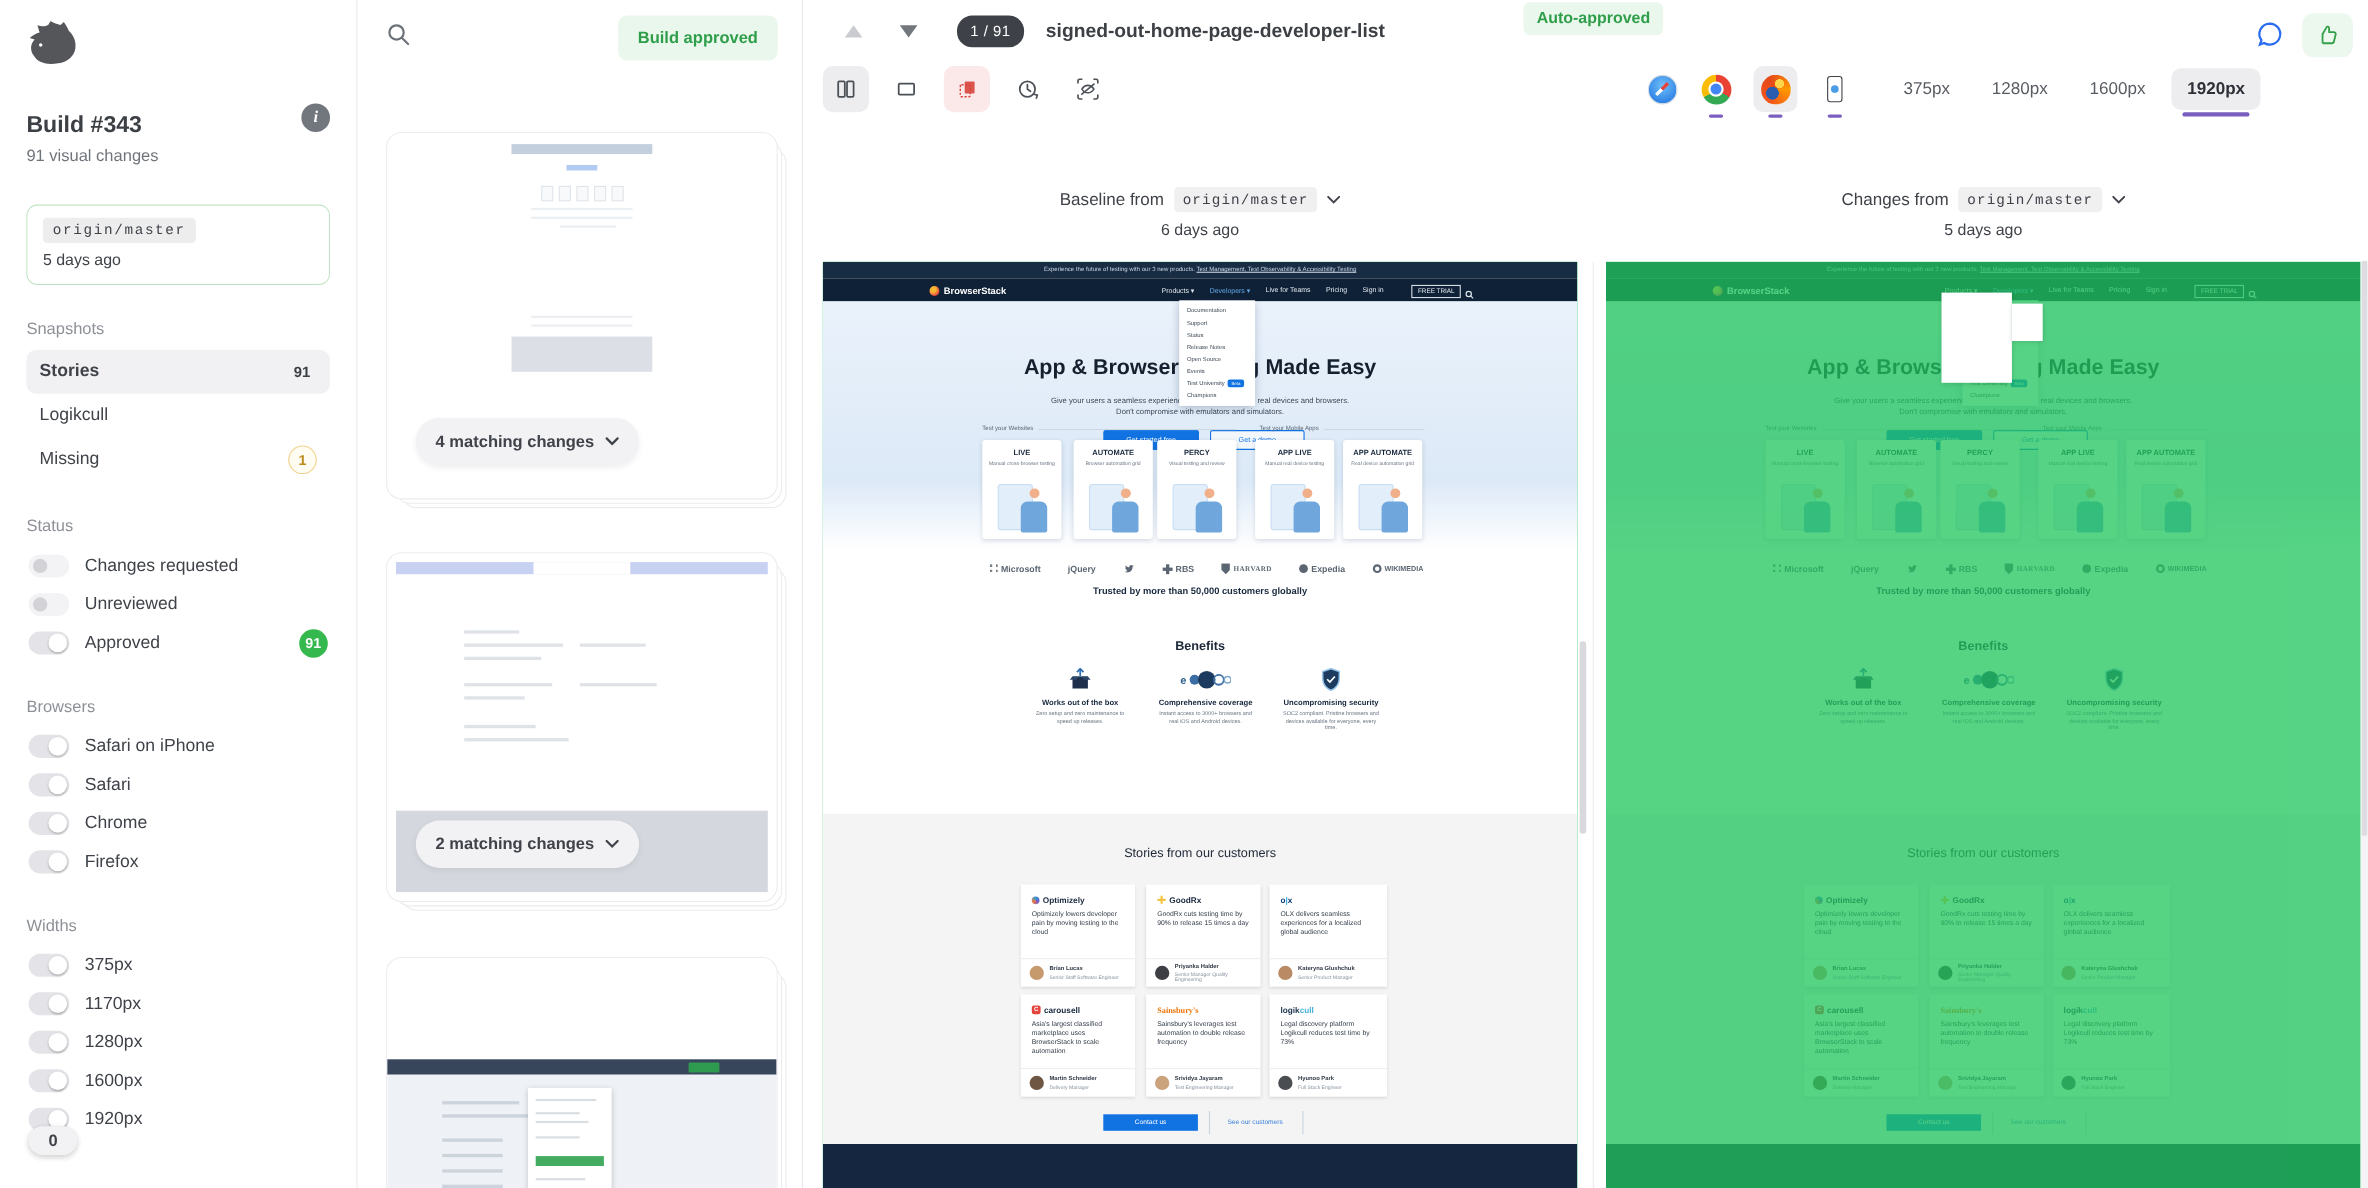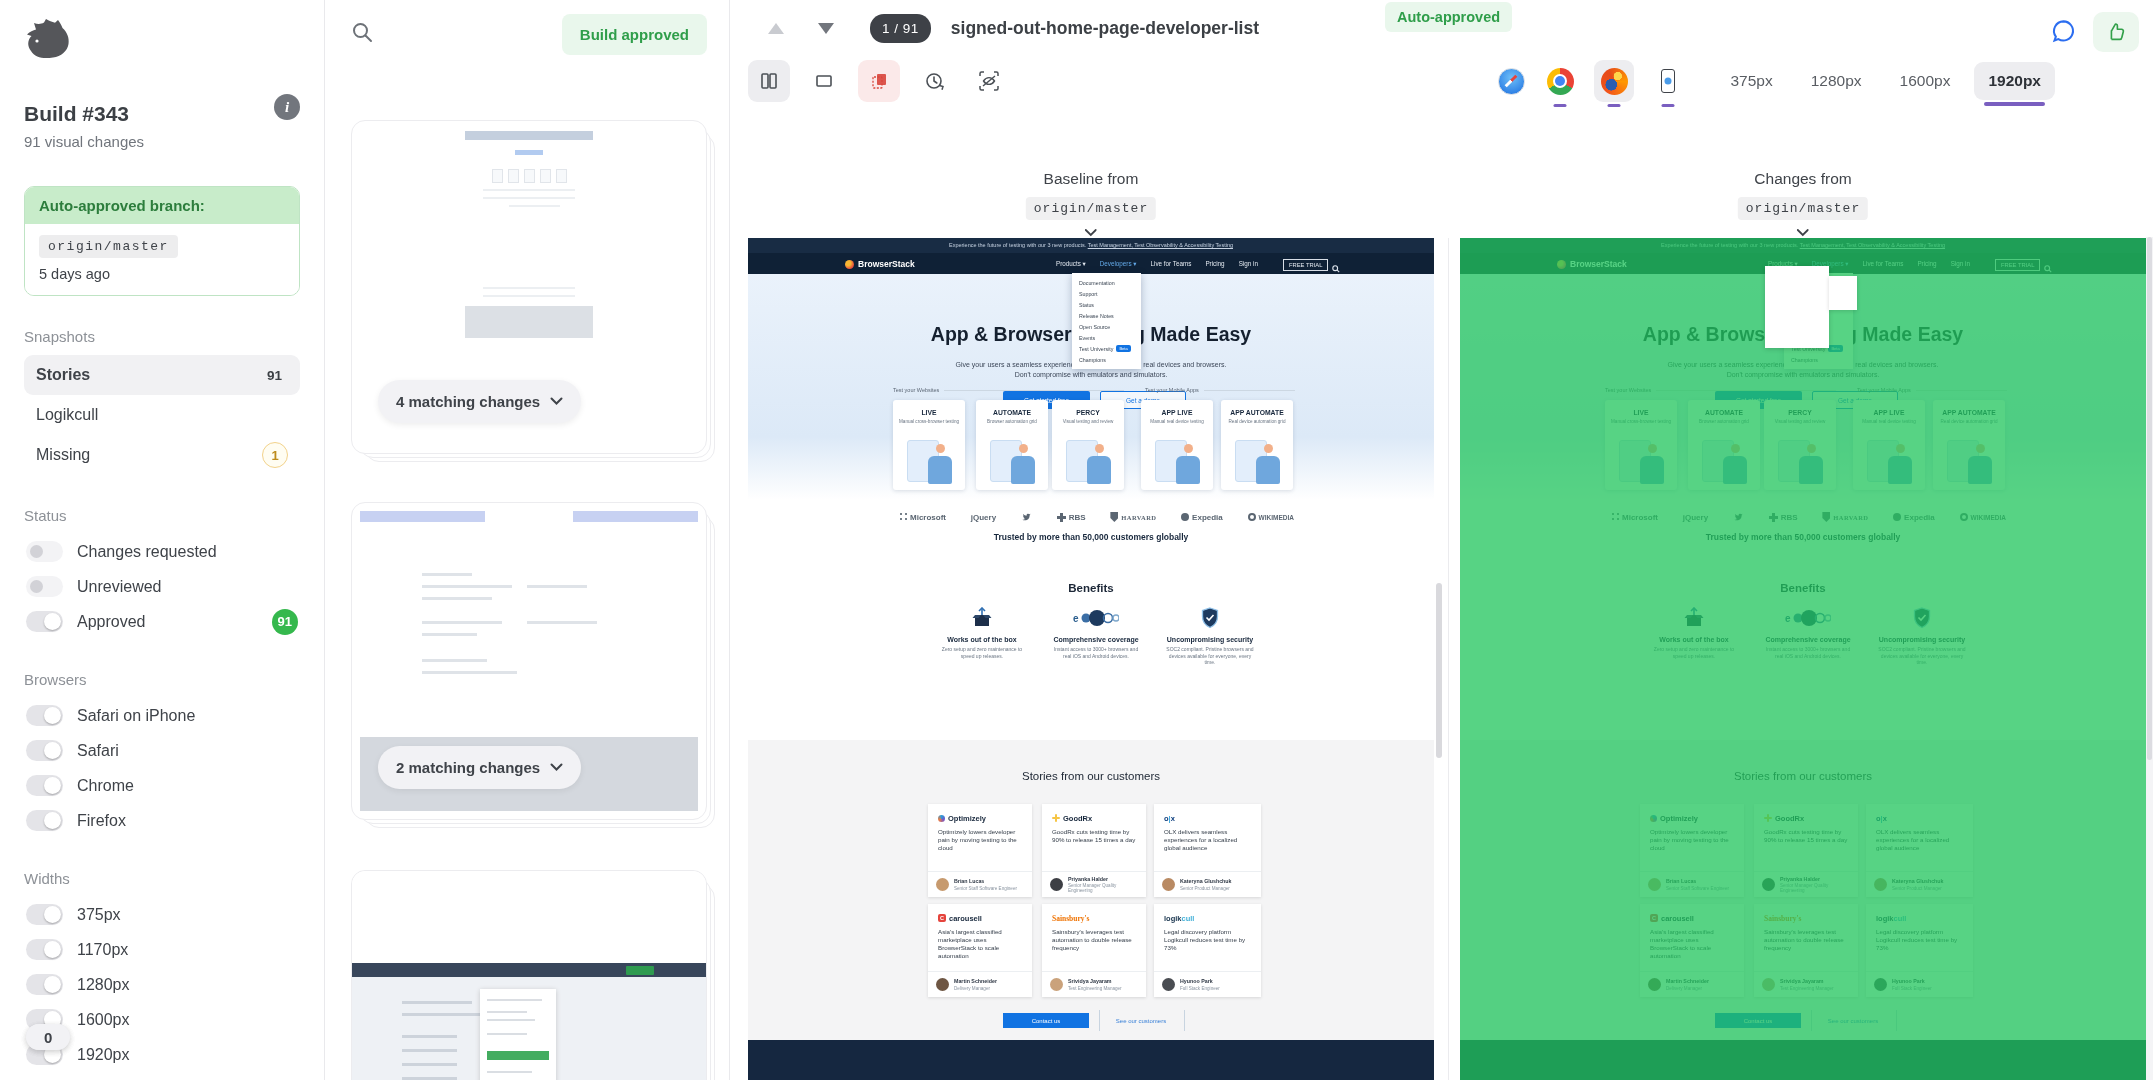--- a/index.html
+++ b/index.html
@@ -93,21 +93,21 @@
   .ffx{width:27px;height:27px;border-radius:50%;background:radial-gradient(circle at 38% 62%,#2a5db0 0 24%,transparent 25%),radial-gradient(circle at 62% 30%,#ffd54a 0 16%,transparent 17%),conic-gradient(from 90deg,#ff9800,#f2541b,#e64a19,#ff9800);}
   .ph{width:14px;height:24px;border:1.5px solid #3f4349;border-radius:3px;position:relative;background:#fff;box-sizing:border-box;}
   .ph::after{content:"";position:absolute;left:50%;top:50%;transform:translate(-50%,-50%);width:7px;height:7px;border-radius:50%;background:#4a9be8;}
   .under{position:absolute;bottom:-5px;left:50%;transform:translateX(-50%);width:13px;height:3px;border-radius:2px;background:#7a5fc0;}
   .wbtn{font-size:15.5px;color:#595d63;padding:10px 14px;border-radius:9px;position:relative;}
   .wbtn.sel{background:#ededf0;color:#2e3238;font-weight:bold;}
   .wbtn.sel::after{content:"";position:absolute;left:12%;right:12%;bottom:-6px;height:4px;border-radius:2px;background:#7a5fc0;}
 
   .compare{position:absolute;top:170px;left:0;width:100%;height:60px;}
   .cmp{position:absolute;transform:translateX(-50%);text-align:center;}
-  .cmp .line1{display:flex;align-items:center;gap:9px;justify-content:center;font-size:15.5px;color:#3f4349;flex-direction:column;}
+  .cmp .line1{display:flex;align-items:center;gap:9px;justify-content:center;font-size:15.5px;color:#3f4349;}
   .cmp .chip{background:#f0f0f1;border-radius:4px;padding:4px 8px;font-family:"Liberation Mono",monospace;font-size:13px;letter-spacing:1px;color:#3f4349;}
   .cmp .line2{font-size:14.5px;color:#3f4349;margin-top:9px;}
 
   .panels{position:absolute;top:238px;left:18px;right:7px;bottom:0;}
   .panel{position:absolute;top:0;width:686px;height:842px;overflow:hidden;background:#22c55e;}
   .panel.pl{left:0;}
   .panel.pr{left:712px;}
   .mid-line{position:absolute;left:700px;top:0;bottom:0;width:1px;background:#ebebee;}
   .left-scroll{position:absolute;left:688px;top:345px;width:6px;height:175px;border-radius:3px;background:#d9d9dd;}
   .win-scroll{position:absolute;right:0;top:237px;bottom:0;width:7px;background:#f4f4f6;}
@@ -201,21 +201,20 @@
         </svg>
     </div>
     <div class="build-head">
       <div>
         <div class="build-title">Build #343</div>
         <div class="build-sub">91 visual changes</div>
       </div>
       <div class="info-i">i</div>
     </div>
     <div class="approved-panel">
-      <div class="approved-head">Auto-approved branch:</div>
       <div class="approved-body">
         <span class="branch-chip">origin/master</span>
         <div class="branch-age">5 days ago</div>
       </div>
     </div>
 
     <div class="side-section-label">Snapshots</div>
     <div id="snap-list">
         <div class="side-row sel">
           <span class="lbl">Stories</span>

